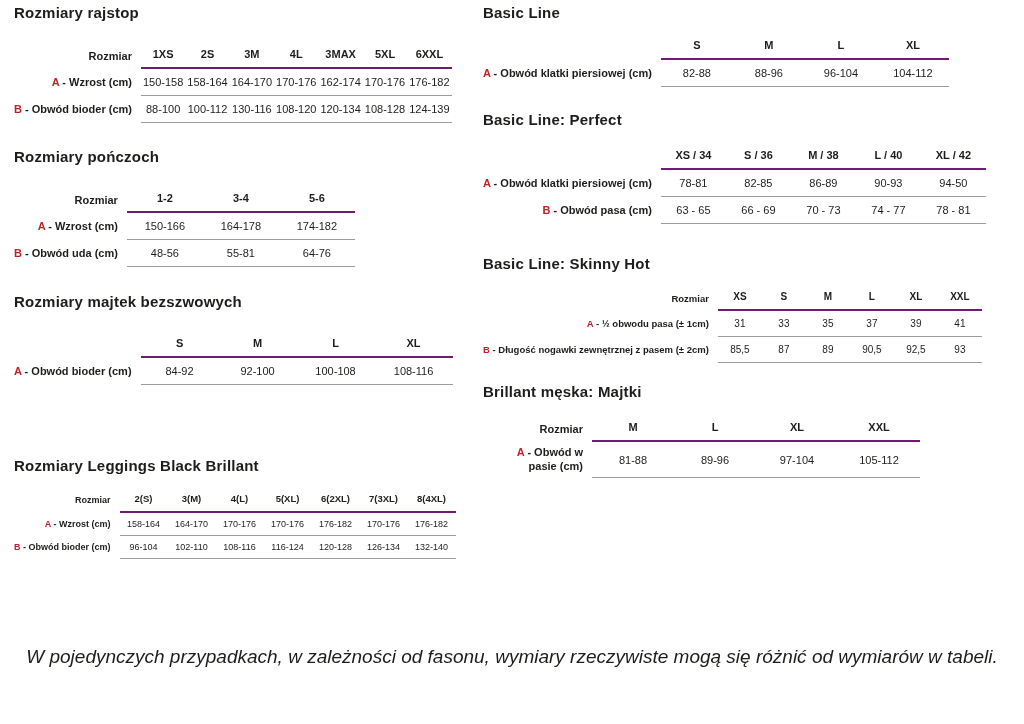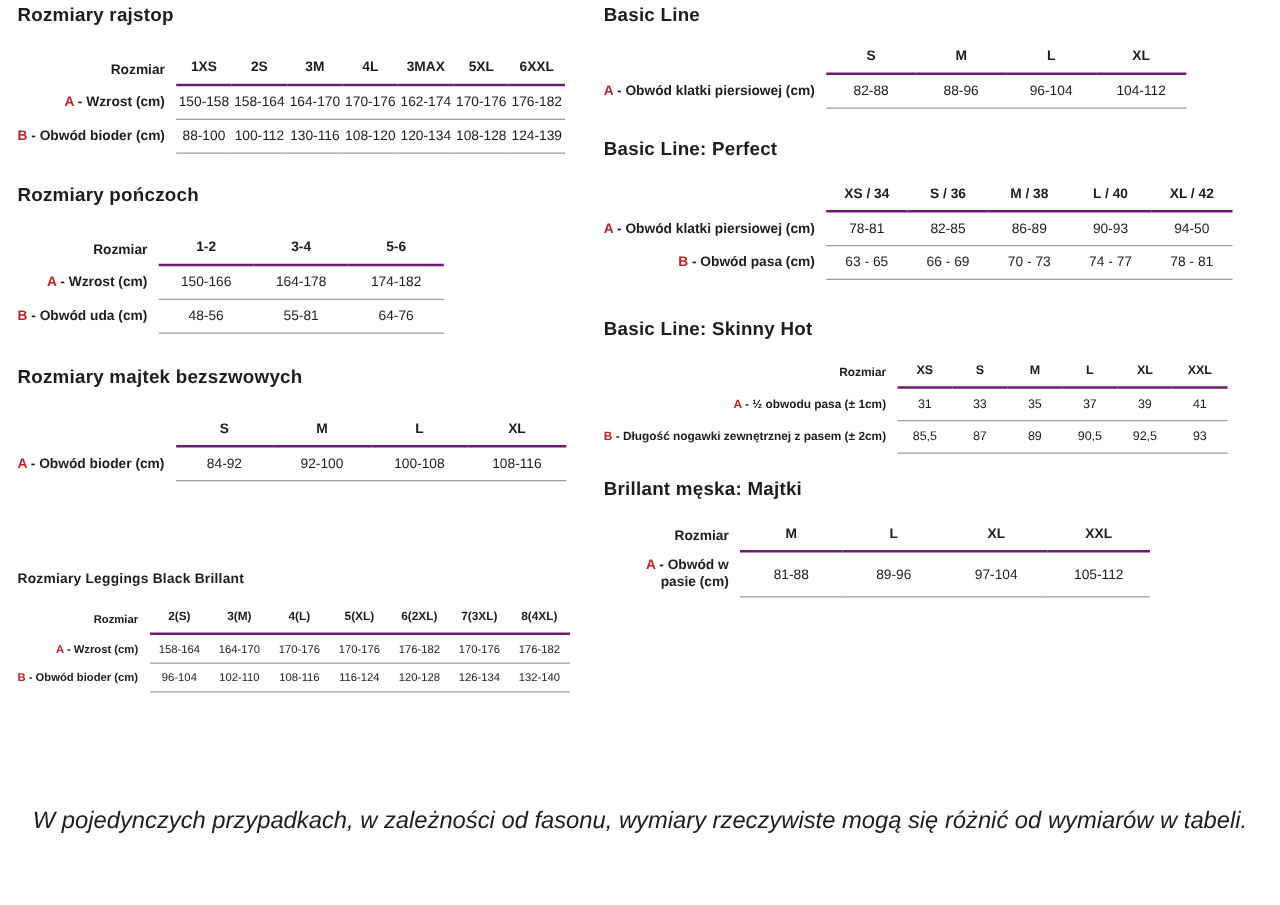--- a/index.html
+++ b/index.html
@@ -8,21 +8,21 @@
     width:1024px; height:724px; position:relative; overflow:hidden;
     font-family:"Liberation Sans", sans-serif;
     color:#1d1d1b;
     -webkit-font-smoothing:antialiased;
   }
   .page { display:flex; padding-top:4px; }
   .col-left  { width:483px; padding-left:14px; }
   .col-right { flex:1; padding-left:0; }
 
   h2.sec-title { font-size:15px; font-weight:bold; letter-spacing:.2px; }
-  h2.small { font-size:11px; }
+  h2.small { font-size:15px; }
 
   .products {
     margin-top:9px; width:508px; text-align:center;
     font-size:10.5px; font-weight:bold; line-height:1.3; letter-spacing:.1px;
   }
 
   table.size-table {
     border-collapse:collapse; table-layout:auto;
     font-size:11px; margin-top:22px;
   }

